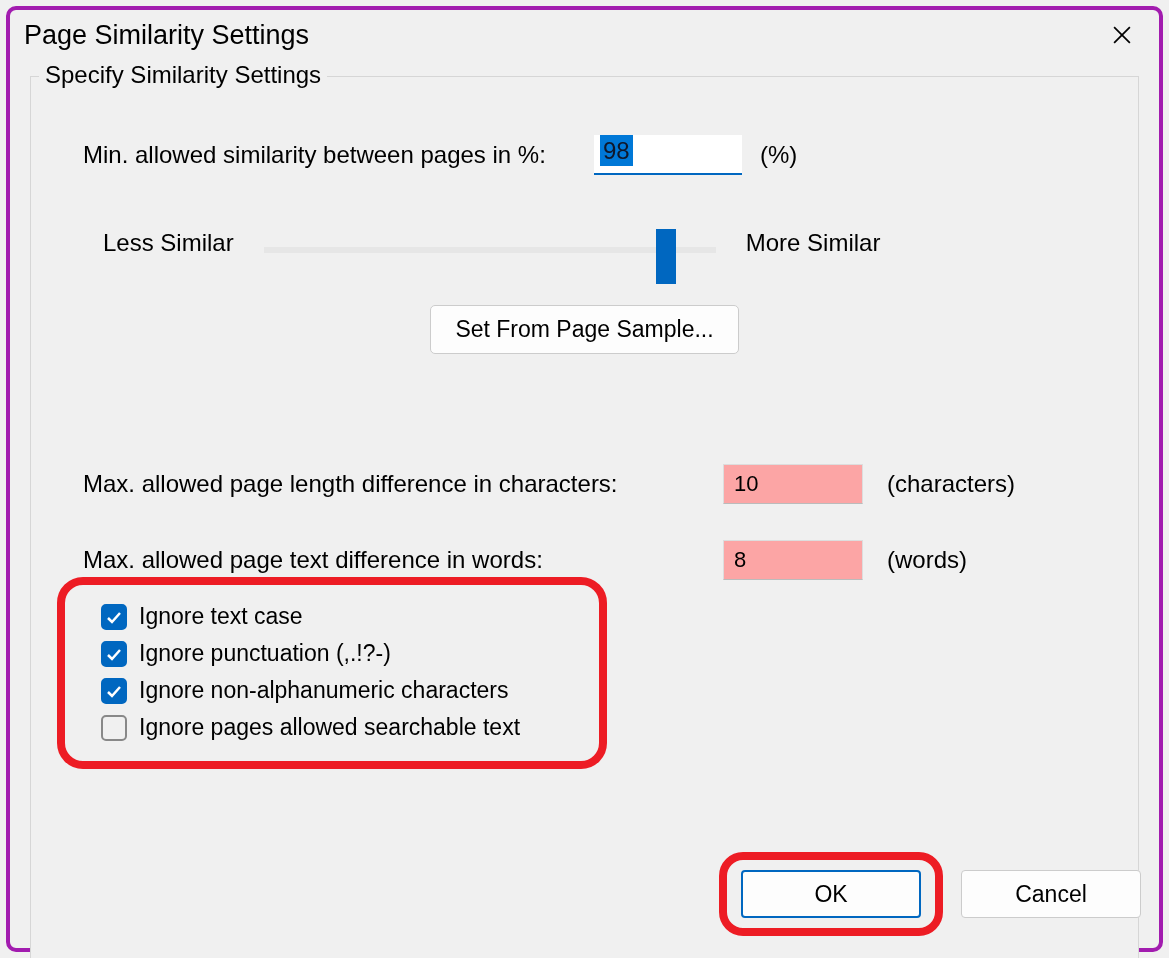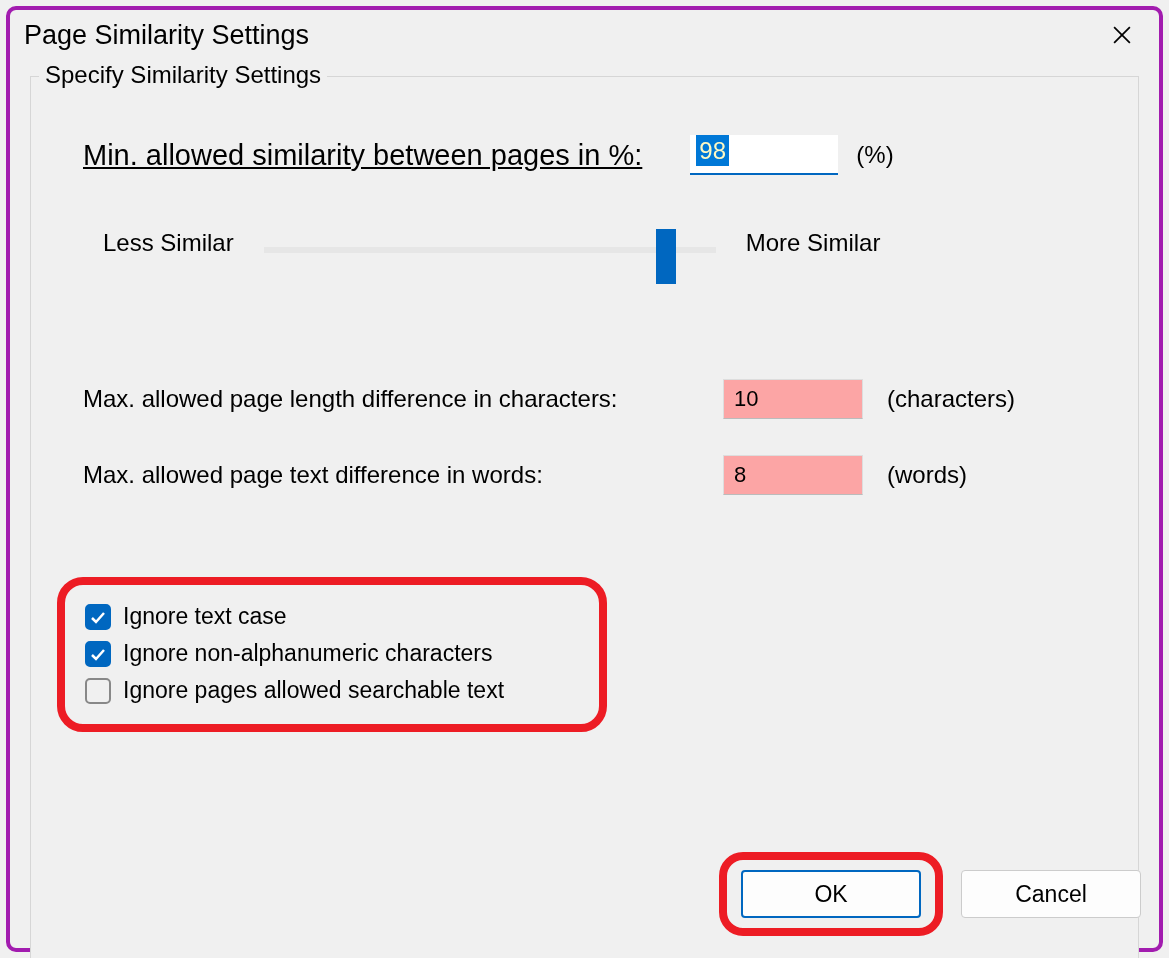--- a/index.html
+++ b/index.html
@@ -53,34 +53,34 @@
     left: 8px;
     background: #f0f0f0;
     padding: 0 6px;
     font-size: 24px;
   }
   .row1 {
     display: flex;
     align-items: center;
     margin: 30px 0 0 52px;
   }
-  .row1 .lbl { font-size: 29px; text-decoration: underline; }
+  .row1 .lbl { font-size: 24px; }
   .num-input {
     margin-left: 48px;
     width: 148px;
     height: 40px;
     border: none;
     border-bottom: 2px solid #0067c0;
     background: #fff;
     font-size: 24px;
     padding: 2px 6px;
   }
   .num-input .sel {
     background: #0078d7;
-    color: #fef9c3;
+    color: #0f172a;
     padding: 2px 3px;
     font-size: 24px;
   }
   .unit { margin-left: 18px; font-size: 24px; }
   .slider-row {
     display: flex;
     align-items: flex-start;
     margin: 54px 0 0 72px;
   }
   .slider-row .left-lbl,
@@ -142,21 +142,21 @@
     left: 26px;
     top: 500px;
     width: 550px;
     border: 8px solid #ed1c24;
     border-radius: 26px;
     padding: 8px 20px 10px 20px;
   }
   .chk-row {
     display: flex;
     align-items: center;
-    margin: 10px 0;
+    margin: 10px 16px;
   }
   .chk {
     width: 26px;
     height: 26px;
     border: 2px solid #888;
     border-radius: 5px;
     margin-right: 12px;
     display: flex;
     align-items: center;
     justify-content: center;
@@ -220,20 +220,23 @@
 
     <div class="slider-row">
       <span class="left-lbl">Less Similar</span>
       <div class="slider">
         <div class="slider-track"></div>
         <div class="slider-thumb"></div>
       </div>
       <span class="right-lbl">More Similar</span>
     </div>
 
+    <div class="sample-btn-row">
+      <button class="btn">Set From Page Sample...</button>
+    </div>
 
     <div class="diff-row first">
       <span class="lbl">Max. allowed page length difference in characters:</span>
       <input class="diff-input" value="10" style="">
       <span class="diff-unit">(characters)</span>
     </div>
 
     <div class="diff-row second">
       <span class="lbl">Max. allowed page text difference in words:</span>
       <input class="diff-input" value="8" style="">
@@ -248,20 +251,28 @@
             </svg>
         </span>
         <span class="chk-lbl">Ignore text case</span>
       </div>
       <div class="chk-row">
         <span class="chk checked">
           <svg viewBox="0 0 16 16">
               <polyline points="2,9 6,13 14,4" fill="none" stroke="#fff" stroke-width="2.5"></polyline>
             </svg>
         </span>
+        <span class="chk-lbl">Ignore punctuation (,.!?-)</span>
+      </div>
+      <div class="chk-row">
+        <span class="chk checked">
+          <svg viewBox="0 0 16 16">
+              <polyline points="2,9 6,13 14,4" fill="none" stroke="#fff" stroke-width="2.5"></polyline>
+            </svg>
+        </span>
         <span class="chk-lbl">Ignore non-alphanumeric characters</span>
       </div>
       <div class="chk-row">
         <span class="chk"></span>
         <span class="chk-lbl">Ignore pages allowed searchable text</span>
       </div>
     </div>
   </div>
 
   <div class="button-bar">

